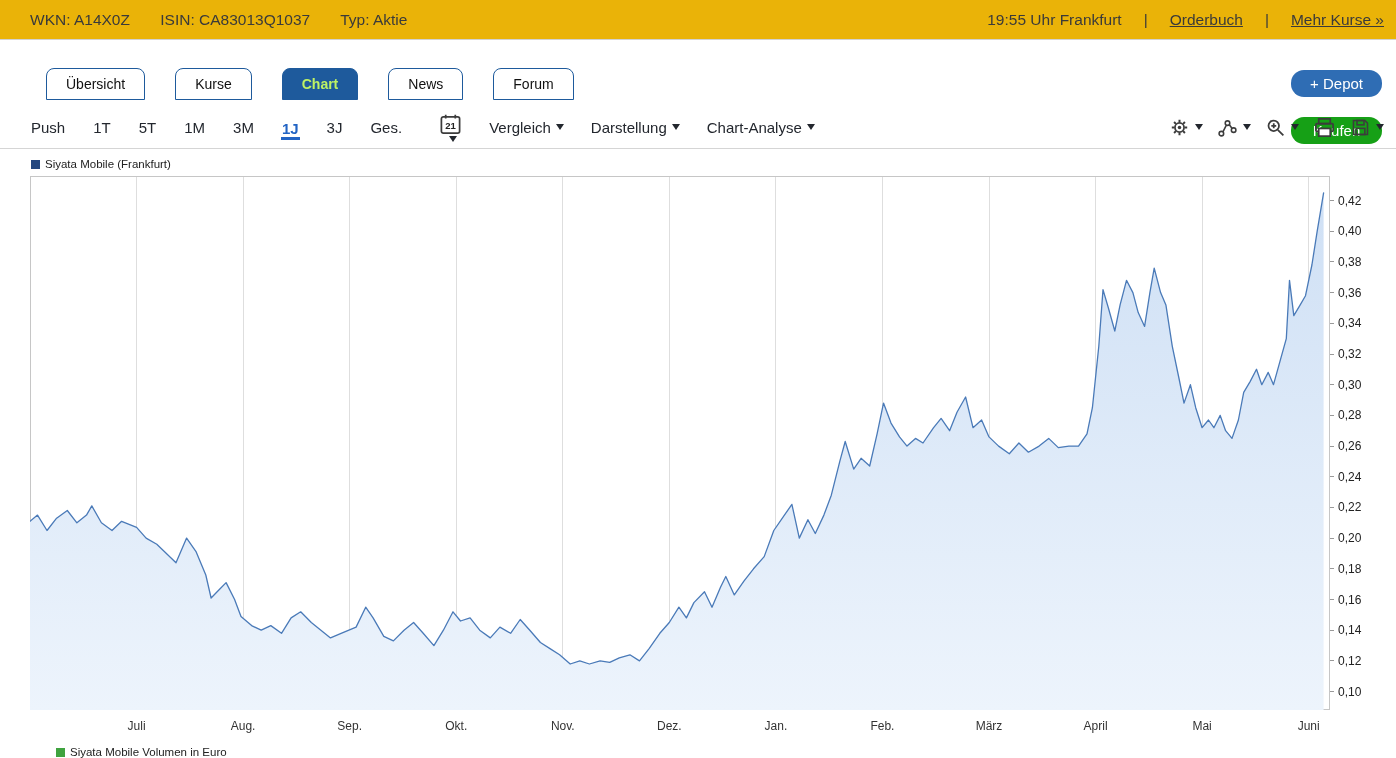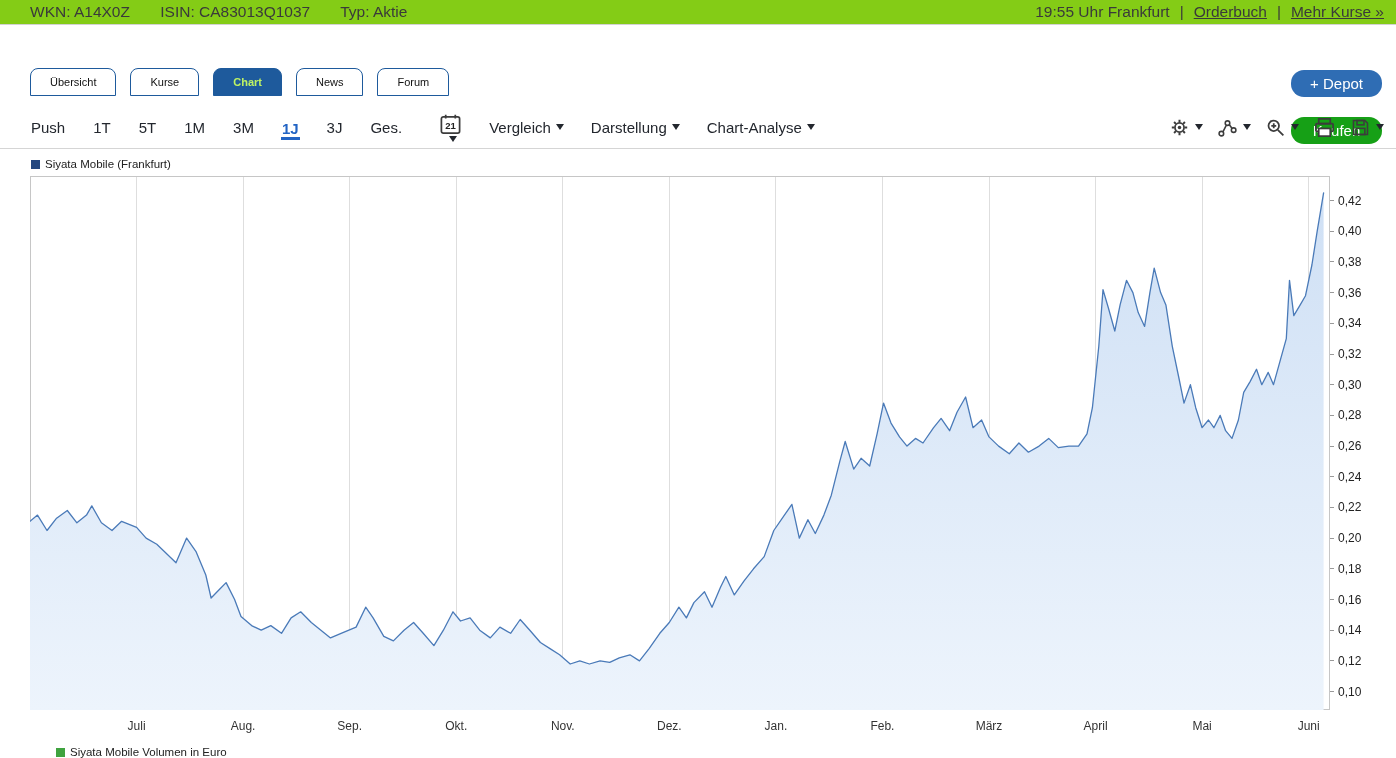--- a/index.html
+++ b/index.html
@@ -1,31 +1,31 @@
 <!DOCTYPE html>
 <html><head>
 <meta charset="utf-8">
 <style>
   * { margin:0; padding:0; box-sizing:border-box; }
   html,body { width:1396px; height:758px; background:#fff; overflow:hidden;
               font-family:"Liberation Sans", sans-serif; position:relative; }
 
   
-  .topbar { position:absolute; top:0; left:0; width:1396px; height:25px;
-            background:#84cc16; border-bottom:1px solid #d2d2d2;
+  .topbar { position:absolute; top:0; left:0; width:1396px; height:40px;
+            background:#eab308; border-bottom:1px solid #d2d2d2;
             display:flex; justify-content:space-between; align-items:center;
             padding:0 12px 0 30px; font-size:15.5px; color:#3a3a3a; }
   .topbar-left span { margin-right:26px; }
-  .topbar-right { display:flex; align-items:flex-end; gap:10px; }
+  .topbar-right { display:flex; align-items:flex-end; gap:22px; }
   .topbar-right a { color:#3a3a3a; text-decoration:underline; cursor:pointer; }
 
   
   .tabs-row { position:absolute; top:68px; left:30px; display:flex; align-items:flex-end; }
   .tab { padding:7px 19px; border:1px solid #1e5a9c; border-radius:8px 8px 0 0;
-         margin-right:14px; font-size:11px; color:#111; background:#fff; cursor:pointer; }
+         margin-right:14px; font-size:14px; color:#111; background:#fff; cursor:pointer;margin-left:16px; }
   .tab.active { background:#1e5a9c; color:#bef264; font-weight:bold; }
 
   .action-buttons { position:absolute; top:70px; right:14px; display:flex; gap:20px;flex-direction:column; }
   .btn { border:none; border-radius:13px; padding:5px 19px; font-size:15px;
          color:#fff; cursor:pointer; font-family:inherit; }
   .btn-depot  { background:#2f6db4; }
   .btn-kaufen { background:#16a016; }
 
   
   .toolbar { position:absolute; top:108px; left:30px; right:10px; height:38px;

